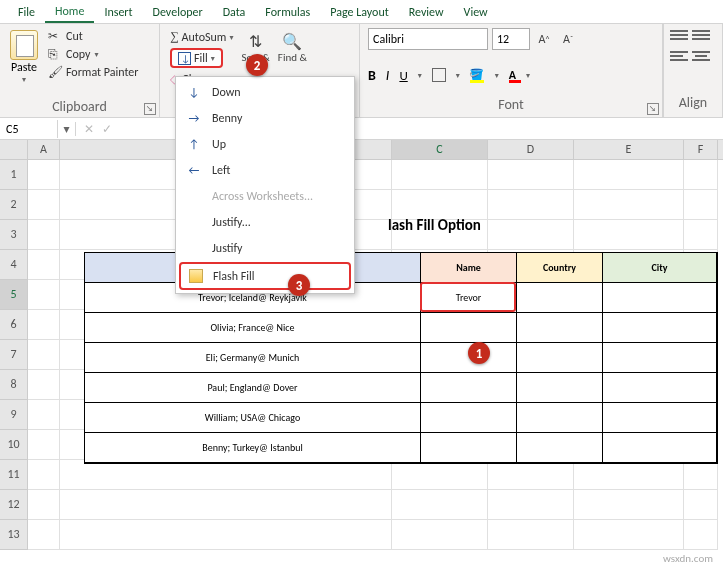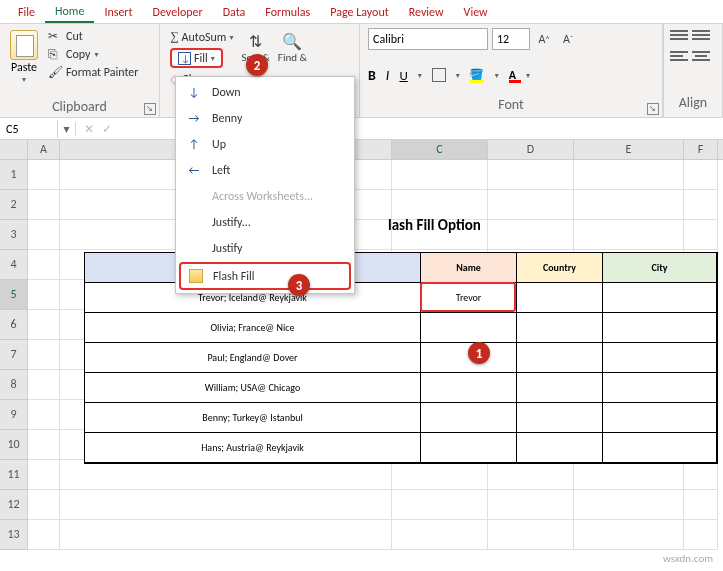--- a/index.html
+++ b/index.html
@@ -1,19 +1,19 @@
 <!DOCTYPE html>
 <html><head>
 <meta charset="utf-8">
 <style>
 * { box-sizing: border-box; margin: 0; padding: 0; font-family: Calibri, Arial, sans-serif; }
 body { background: #fff; width: 723px; height: 571px; overflow: hidden; position: relative; font-size: 12px; }
 
 .ribbon-tabs { display: flex; align-items: center; background: #fff; border-bottom: 1px solid #d4d4d4; height: 24px; padding-left: 8px; }
-.ribbon-tabs .tab { padding: 3px 10px; color: #b91c1c; cursor: pointer; font-size: 12px; }
+.ribbon-tabs .tab { padding: 3px 10px; color: #14532d; cursor: pointer; font-size: 12px; }
 .ribbon-tabs .tab.active { color: #217346; border-bottom: 2px solid #217346; font-weight: 500; }
 
 .ribbon { display: flex; background: #f3f2f1; border-bottom: 1px solid #d4d4d4; height: 94px; position: relative; }
 .group { border-right: 1px solid #d4d4d4; padding: 4px 6px 2px 6px; display: flex; flex-direction: column; justify-content: space-between; }
 .group-label { text-align: center; font-size: 14px; color: #666; padding-top: 2px; }
 .clipboard { width: 160px; }
 .clipboard-body { display: flex; gap: 4px; }
 .paste-btn { display: flex; flex-direction: column; align-items: center; padding: 2px 4px; }
 .paste-icon { width: 28px; height: 30px; background: linear-gradient(#fffbe6,#f9e4a8); border: 1px solid #c9a84f; border-radius: 3px; position: relative; }
 .paste-icon::after { content:''; position:absolute; top:4px; left:5px; width:16px; height:20px; background:#fff; border:1px solid #999; }
@@ -422,43 +422,43 @@
             <div class="dt-cell dc3"></div>
             <div class="dt-cell dc4"></div>
           </div>
         <div class="dt-row">
             <div class="dt-cell dc1">Olivia; France@ Nice</div>
             <div class="dt-cell dc2"></div>
             <div class="dt-cell dc3"></div>
             <div class="dt-cell dc4"></div>
           </div>
         <div class="dt-row">
+            <div class="dt-cell dc1">Eli; Germany@ Munich</div>
+            <div class="dt-cell dc2"></div>
+            <div class="dt-cell dc3"></div>
+            <div class="dt-cell dc4"></div>
+          </div>
+        <div class="dt-row">
             <div class="dt-cell dc1">Paul; England@ Dover</div>
             <div class="dt-cell dc2"></div>
             <div class="dt-cell dc3"></div>
             <div class="dt-cell dc4"></div>
           </div>
         <div class="dt-row">
             <div class="dt-cell dc1">William; USA@ Chicago</div>
             <div class="dt-cell dc2"></div>
             <div class="dt-cell dc3"></div>
             <div class="dt-cell dc4"></div>
           </div>
         <div class="dt-row">
             <div class="dt-cell dc1">Benny; Turkey@ Istanbul</div>
             <div class="dt-cell dc2"></div>
             <div class="dt-cell dc3"></div>
             <div class="dt-cell dc4"></div>
           </div>
-        <div class="dt-row">
-            <div class="dt-cell dc1">Hans; Austria@ Reykjavik</div>
-            <div class="dt-cell dc2"></div>
-            <div class="dt-cell dc3"></div>
-            <div class="dt-cell dc4"></div>
-          </div>
       </div>
 
       <div class="sel-cell"></div>
     </div>
   </div>
 </div>
 
 <div class="watermark">wsxdn.com</div>
 
 </body></html>

